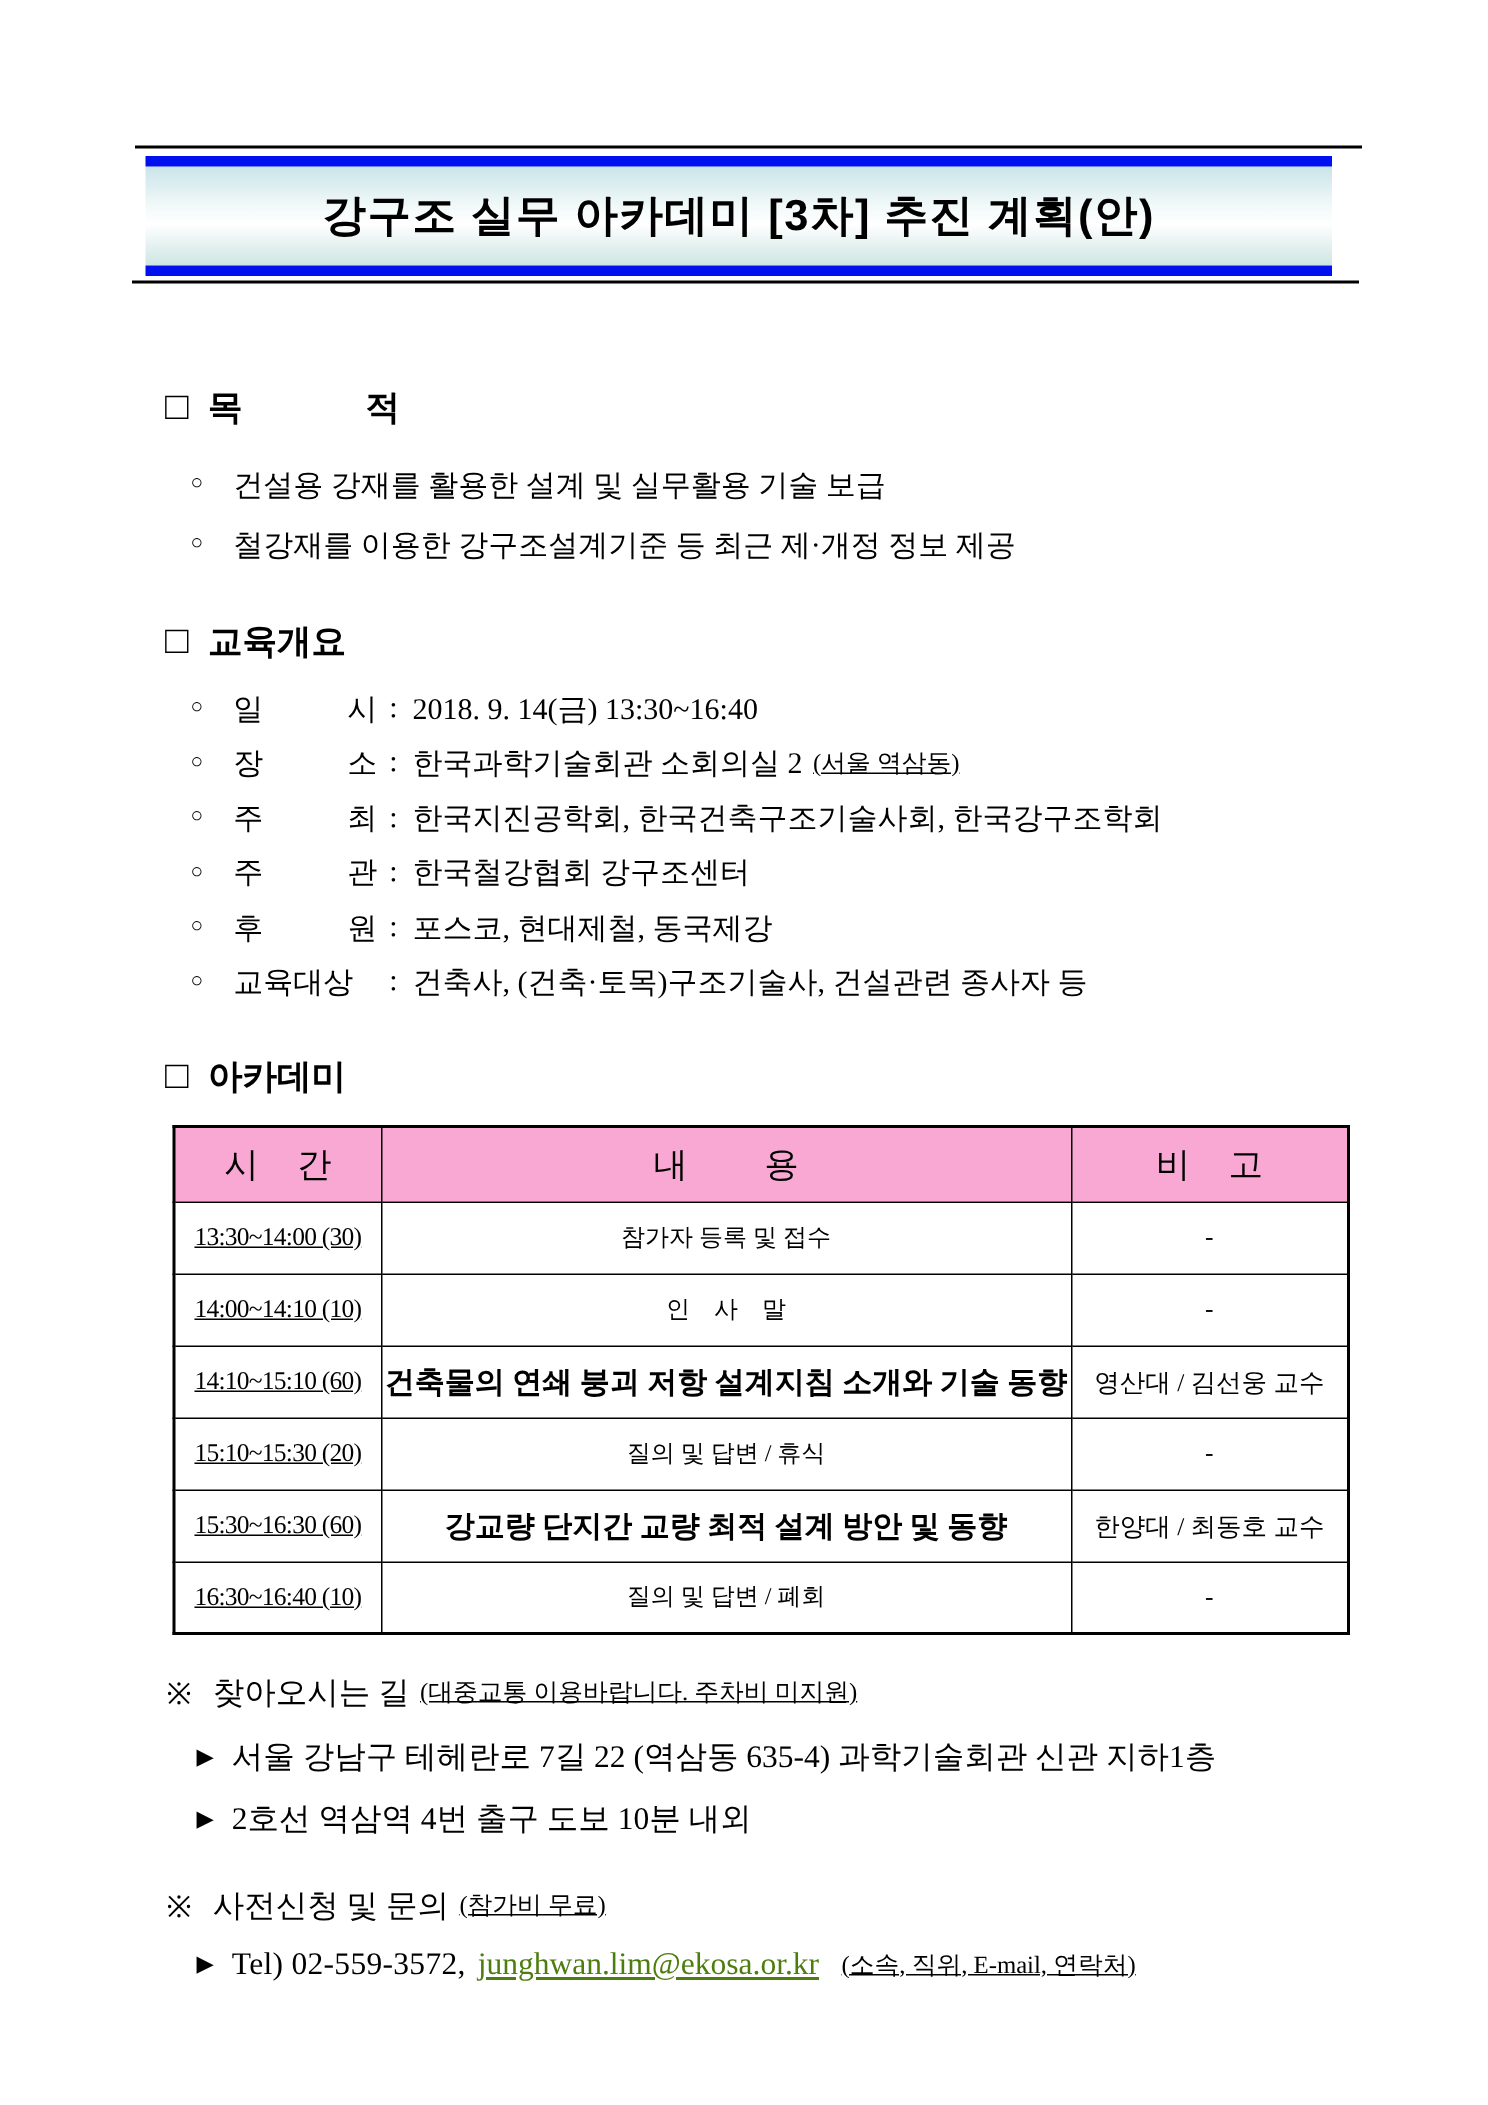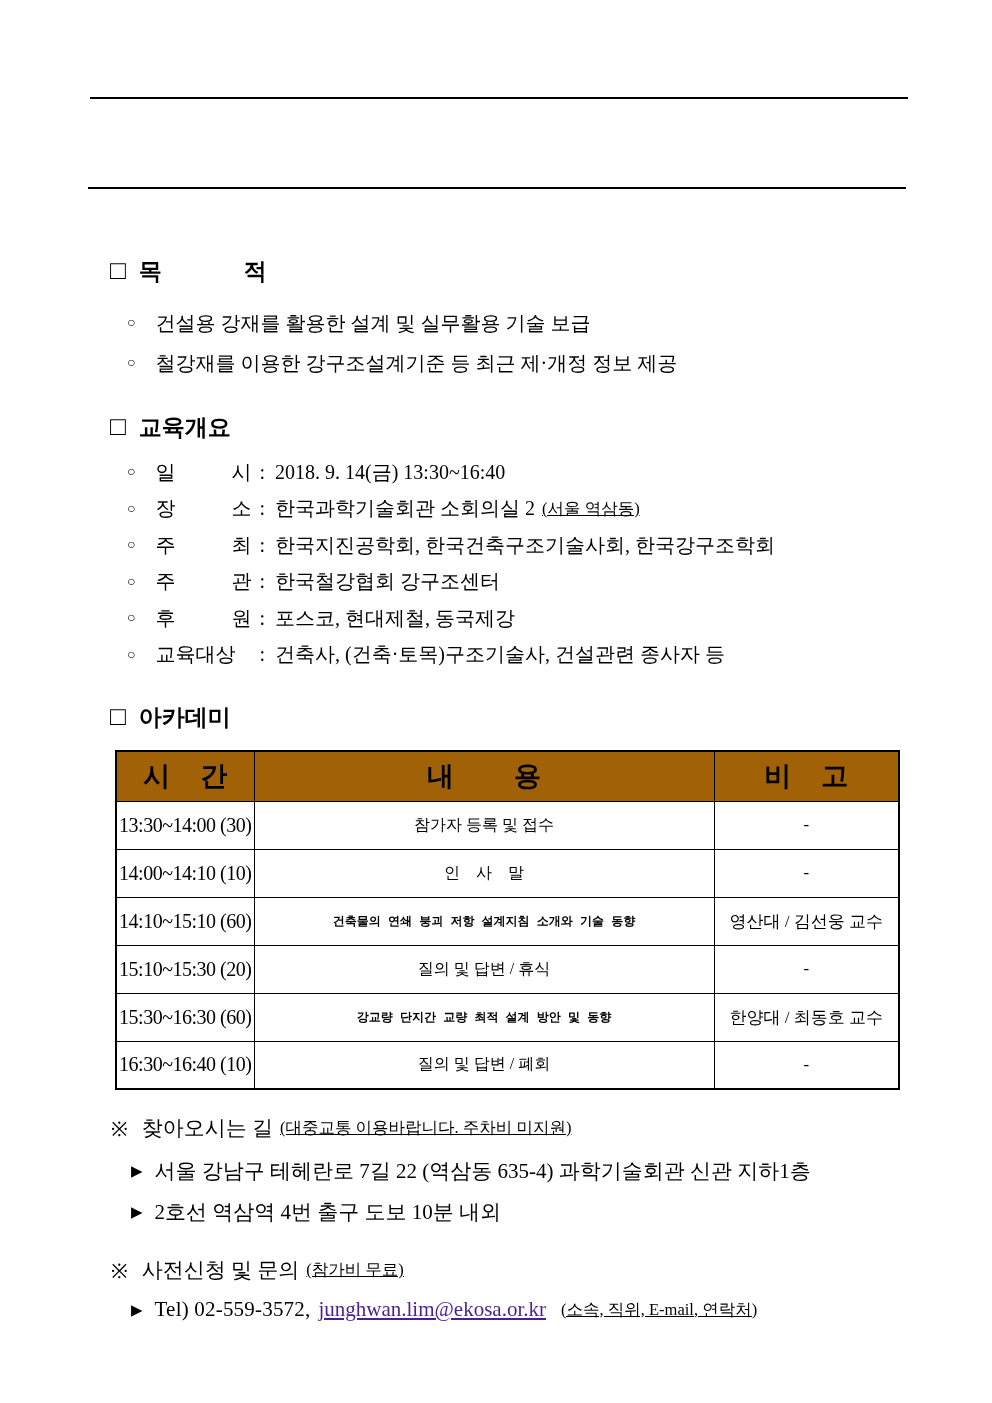--- a/index.html
+++ b/index.html
@@ -52,51 +52,54 @@
   .small-paren { font-size:16.5px; margin-left:7px;text-decoration:underline; }
 
   
   .sched-table {
     position:absolute; left:115px; top:750px; width:783px;
     border-collapse:collapse; table-layout:fixed;
   }
   .sched-table td, .sched-table th { border:1.5px solid #000; text-align:center; vertical-align:middle; }
   .sched-table { border:2.5px solid #000; }
   .sched-table th {
-    height:50px; background:#a16207;
-    font-family:"Liberation Sans", sans-serif; font-weight:bold; font-size:27px;
+    height:50px; background:#f9a8d4;
+    font-family:"Liberation Sans", sans-serif; font-weight:normal; font-size:23px;
     white-space:pre;
   }
   .sched-table td { height:48px; }
   .col-time  { width:138px; }
   .col-cont  { width:460px; }
   .col-note  { width:185px; }
-  .cell-time { font-size:20px; letter-spacing:-0.5px; }
+  .cell-time { font-size:17px; letter-spacing:-0.5px;text-decoration:underline; }
   .cell-cont { font-size:16px; white-space:pre; }
   .cell-note { font-size:17px; }
-  .row-bold .cell-cont { font-family:Liberation Mono, monospace; font-weight:bold; font-size:12px; }
+  .row-bold .cell-cont { font-family:Liberation Serif, serif; font-weight:bold; font-size:20px; }
 
   
   .note-line { position:absolute; display:flex; align-items:center; font-size:21px; }
   .note-marker { font-size:20px; margin-right:14px; }
   .arrow { font-size:15px; margin-right:12px; }
   .n-directions { left:111px; top:1114px; }
   .n-addr1 { left:131px; top:1157px; }
   .n-addr2 { left:131px; top:1198px; }
   .n-register { left:111px; top:1256px; }
   .n-tel { left:131px; top:1297px; }
-  .email-link { color:#4c1d95; text-decoration:underline; margin:0 8px; }
+  .email-link { color:#4d7c0f; text-decoration:underline; margin:0 8px; }
   .tel-text { letter-spacing:0.2px; }
 </style>
 </head>
 <body>
 
 <div class="page">
 
   <div class="rule-top"></div>
+  <div class="banner">
+    <div class="banner-title">강구조 실무 아카데미 [3차] 추진 계획(안)</div>
+  </div>
   <div class="rule-bottom"></div>
 
   <div class="sec-heading h-purpose">
     <span class="sq">□</span>
     <span class="just-wide">목 적</span>
   </div>
   <div class="purpose-list">
     <div class="bullet-line">
       <span class="circ">○</span>
       <span>건설용 강재를 활용한 설계 및 실무활용 기술 보급</span>

